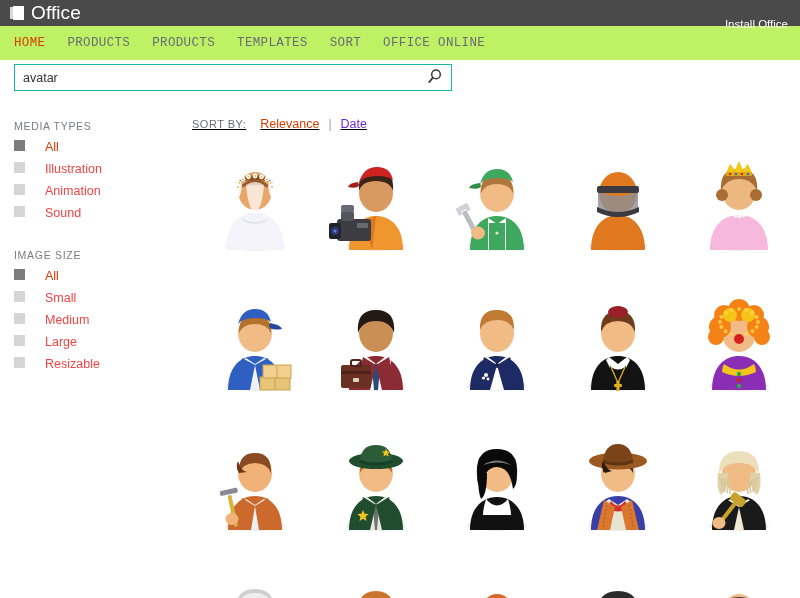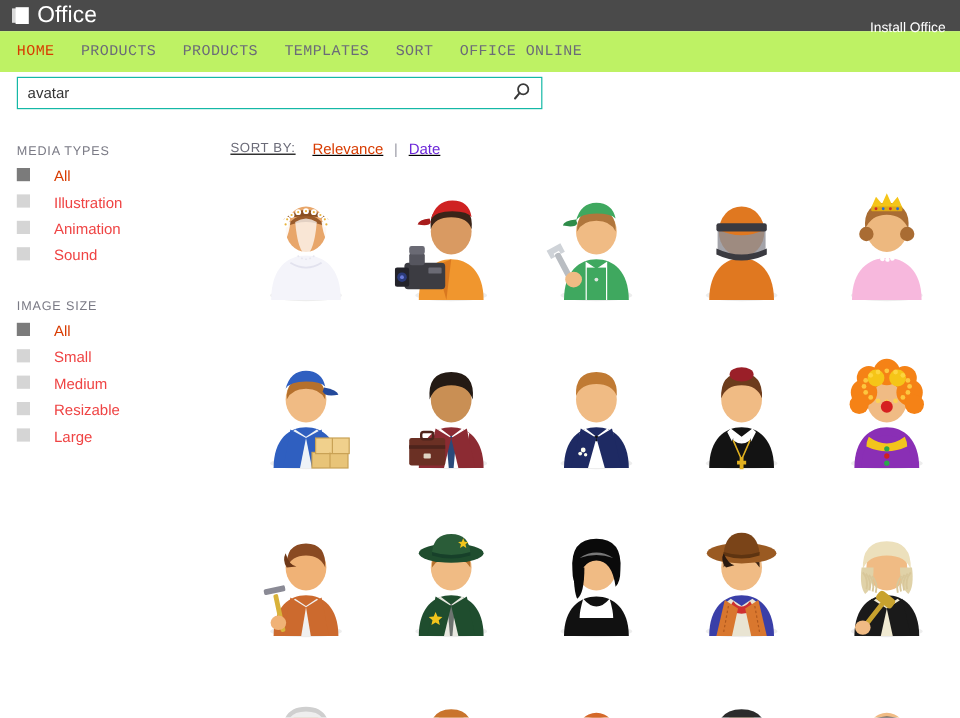--- a/index.html
+++ b/index.html
@@ -247,25 +247,25 @@
         <div class="facet-row">
           <span class="facet-box"></span>
           <span class="facet-label">Small</span>
         </div>
         <div class="facet-row">
           <span class="facet-box"></span>
           <span class="facet-label">Medium</span>
         </div>
         <div class="facet-row">
           <span class="facet-box"></span>
+          <span class="facet-label">Large</span>
+        </div>
+        <div class="facet-row">
+          <span class="facet-box"></span>
           <span class="facet-label">Resizable</span>
-        </div>
-        <div class="facet-row">
-          <span class="facet-box"></span>
-          <span class="facet-label">Large</span>
         </div>
       </div>
     </div>
   <div class="results">
     <div class="sortrow" id="sortrow">
         <span class="sort-label">SORT BY:</span>
         <span class="sort-opt active">Relevance</span>
         <span class="sort-sep">|</span>
         <span class="sort-opt">Date</span>
       </div>

